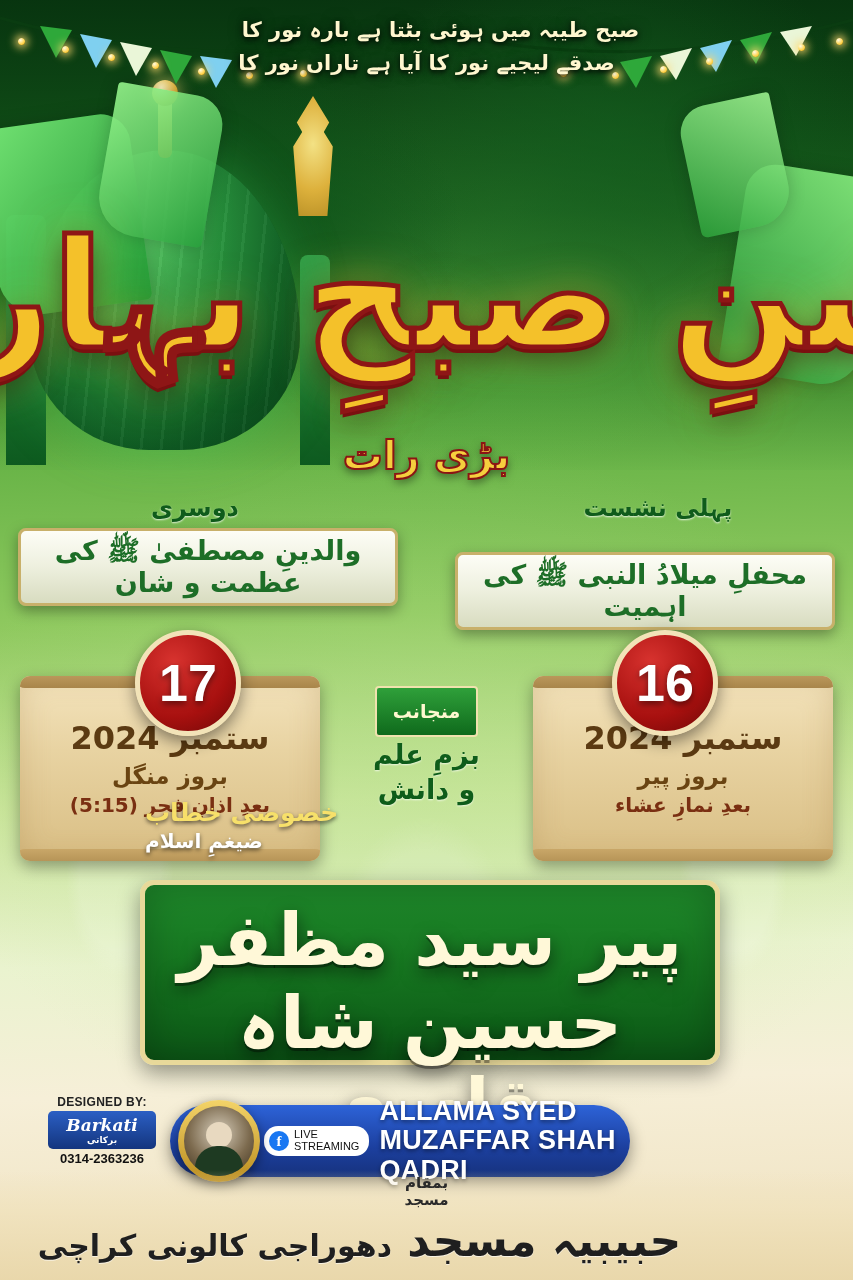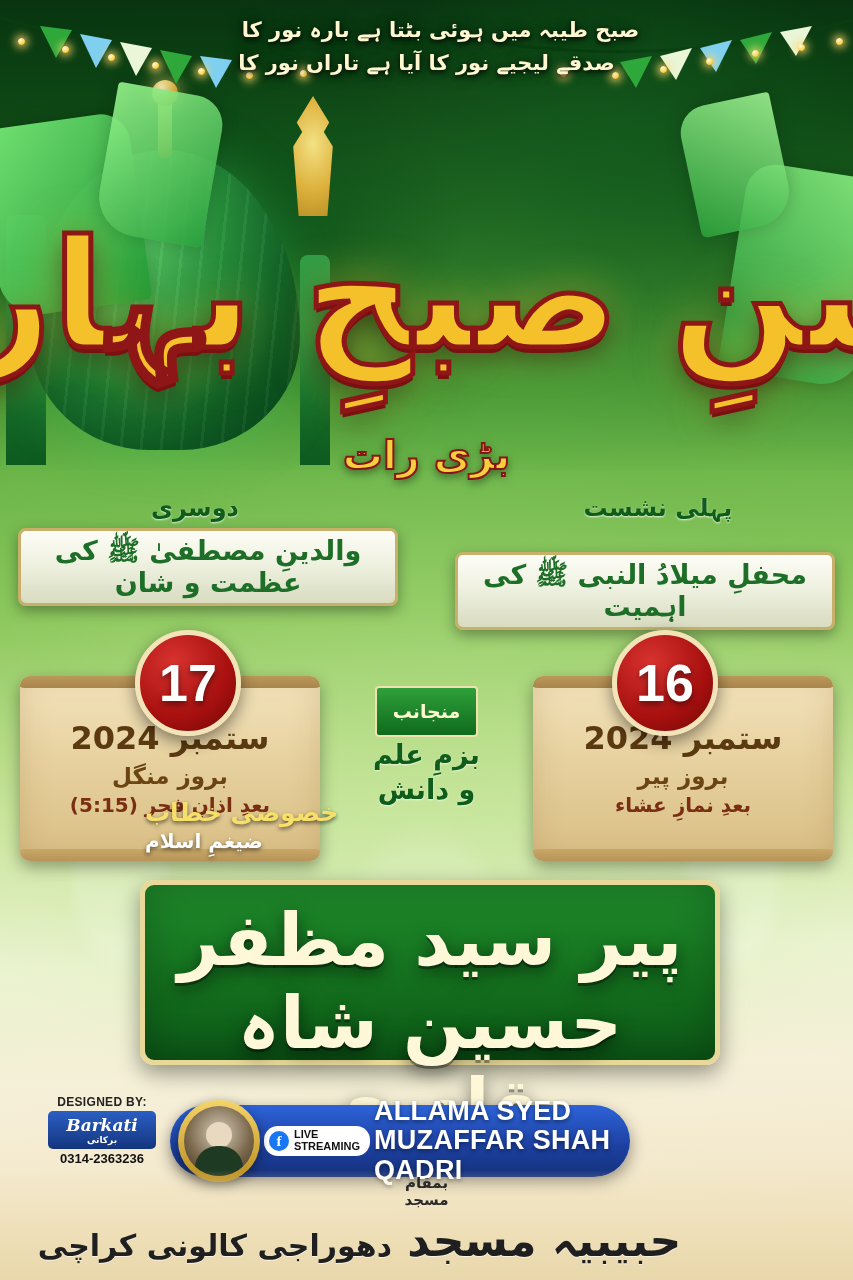--- a/index.html
+++ b/index.html
@@ -284,23 +284,23 @@
   }
   .live-badge {
     display:flex; align-items:center; gap:5px; margin-left:78px;
     background:#ffffff; border-radius:14px; padding:3px 10px 3px 5px;
   }
   .fb-circle {
     width:20px; height:20px; border-radius:50%; background:#1877f2;
     color:#fff; font-family:"Liberation Serif", serif; font-weight:700;
     font-size:15px; line-height:20px; text-align:center;
   }
-  .live-badge .lt { font-family:"Liberation Sans", sans-serif; font-size:11px; font-weight:700; color:#111; line-height:1.05; }
+  .live-badge .lt { font-family:"Liberation Sans", sans-serif; font-size:11px; font-weight:400; color:#111; line-height:1.05; }
   .live-name {
-    margin-left:4px; color:#ffffff; font-family:"Liberation Sans", sans-serif;
+    margin-left:10px; color:#ffffff; font-family:"Liberation Sans", sans-serif;
     font-weight:700; font-size:27px; line-height:1.08; letter-spacing:.3px;
     text-shadow: 0 2px 4px rgba(0,0,0,.45);
   }
 
   
   .footer-band {
     position:absolute; left:0; bottom:0; width:853px; height:110px;
     background: linear-gradient(180deg, rgba(243,232,200,0) 0%, rgba(240,226,188,.75) 35%, rgba(233,215,170,.95) 100%);
   }
   .footer-logo {

